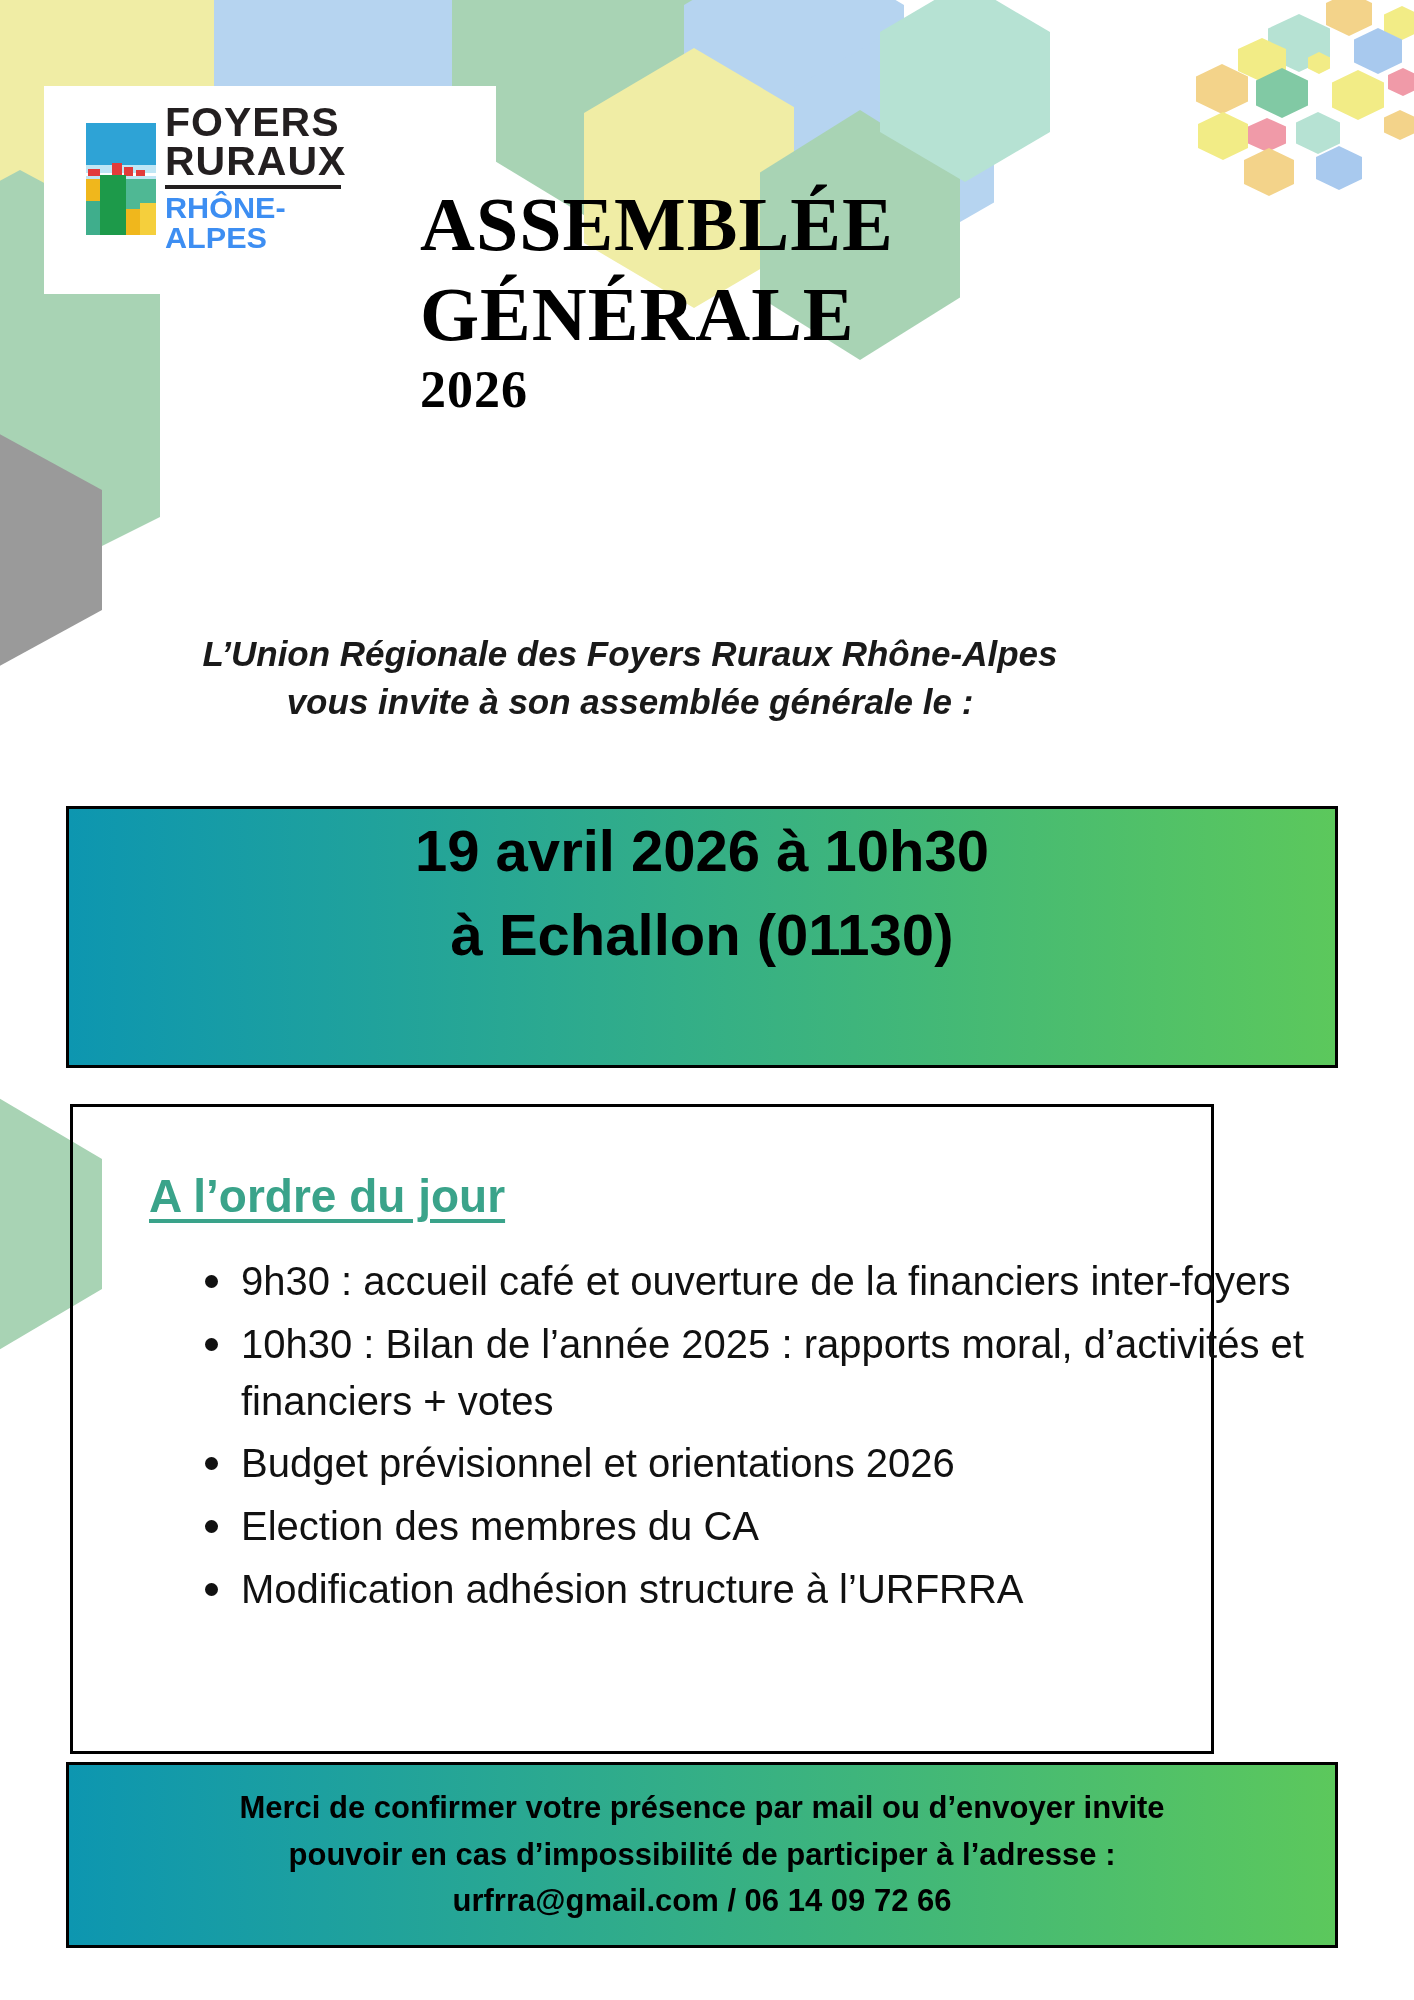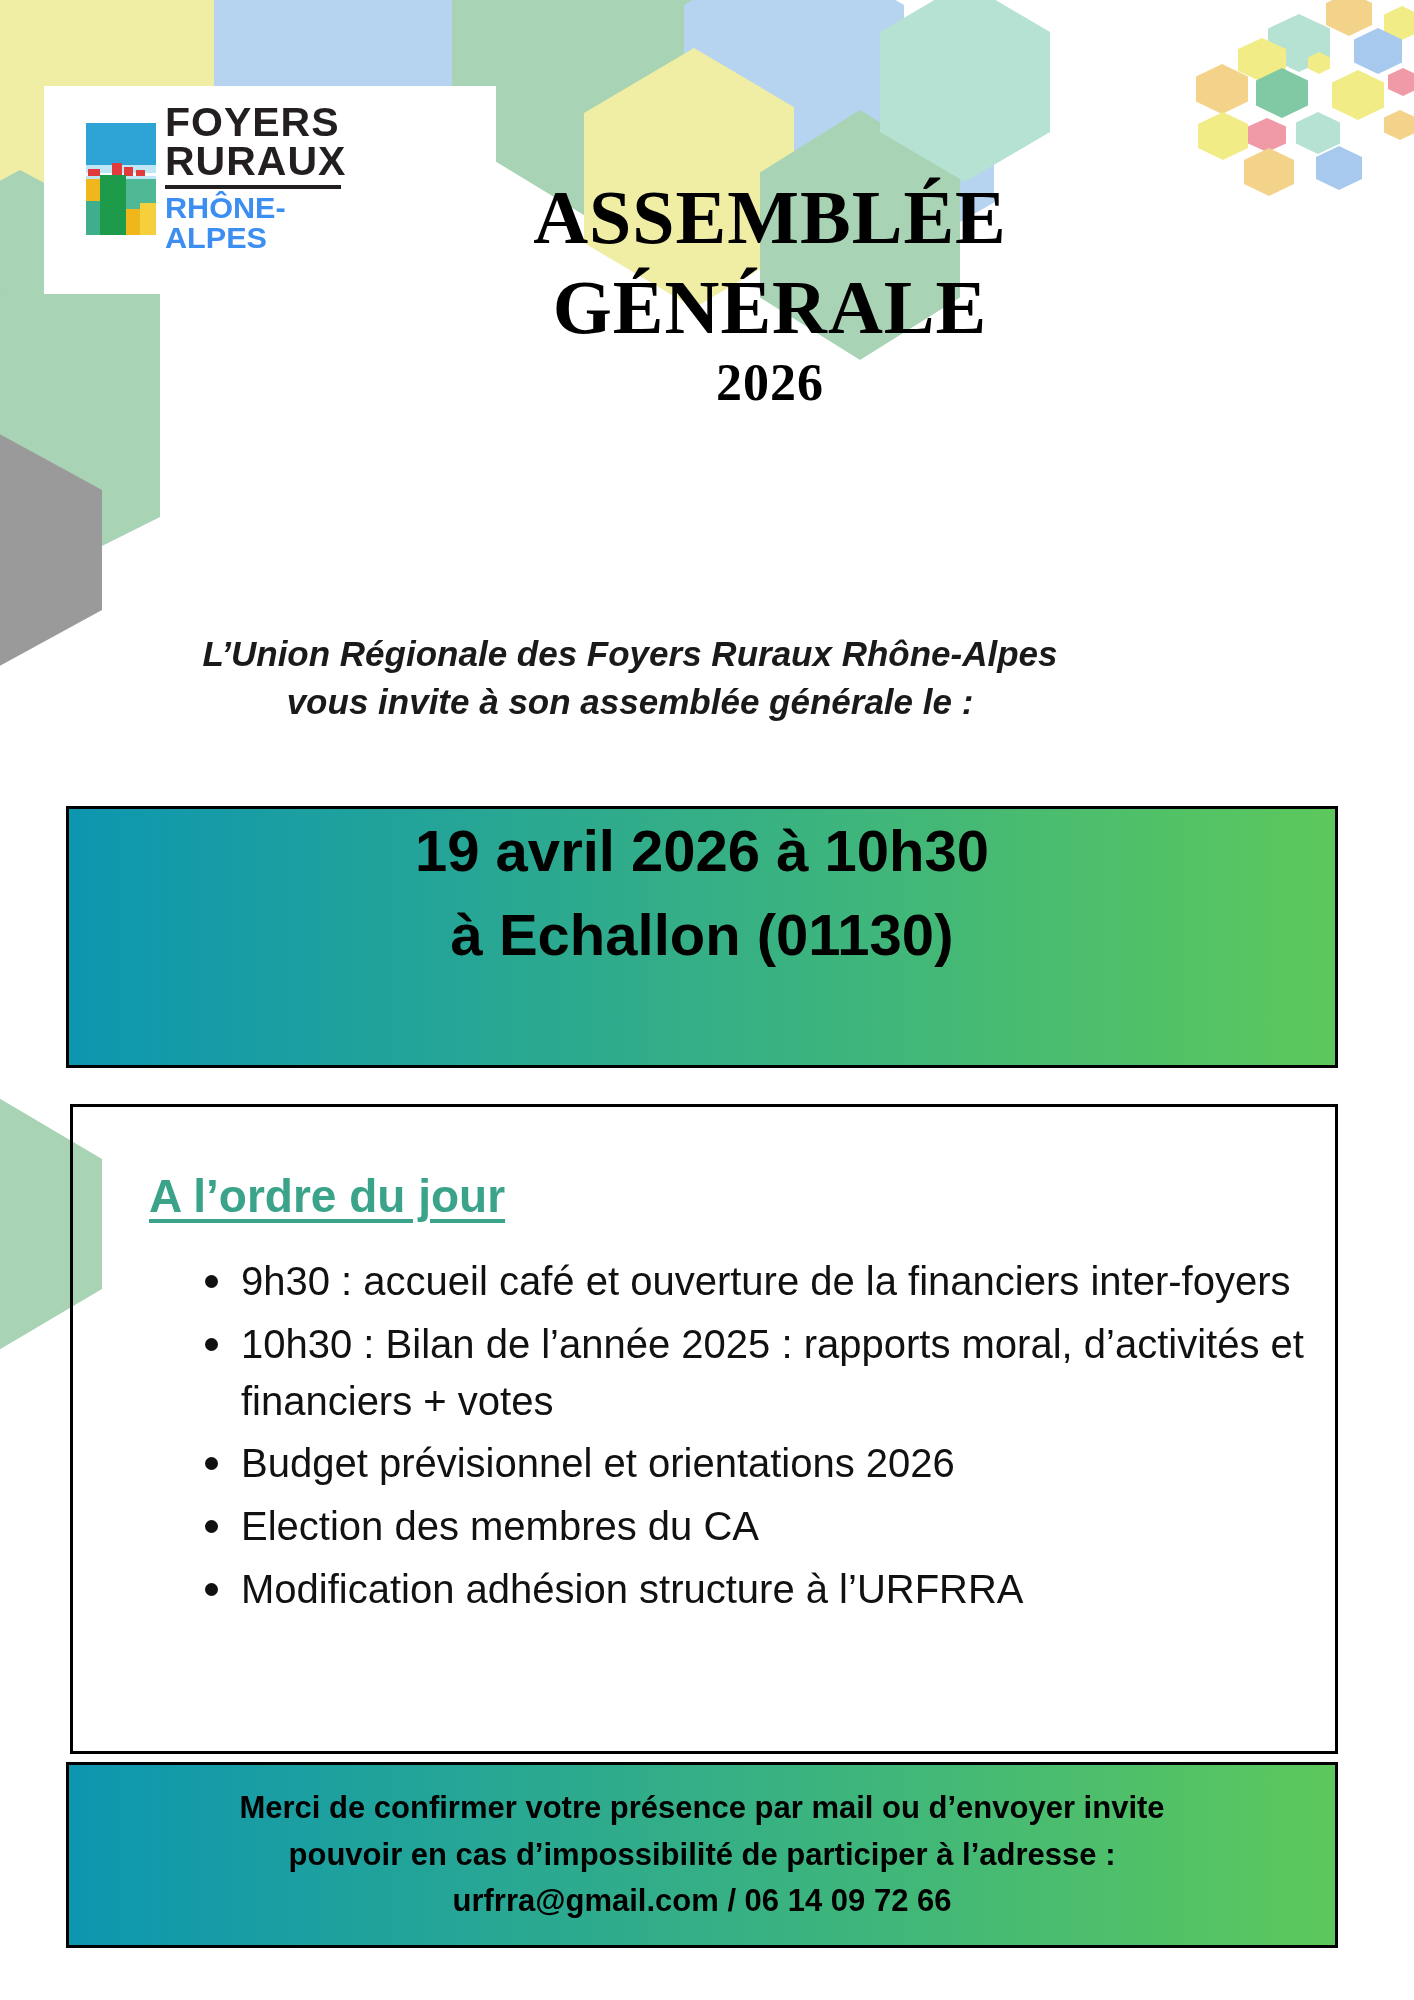--- a/index.html
+++ b/index.html
@@ -27,22 +27,21 @@
   }
   .logo-rule{height:4px;background:#231f20;margin:5px 0 4px 0;width:176px;}
   .logo-l3{
     font-family:"Liberation Sans", sans-serif;
     font-weight:bold;color:#3d8ef2;font-size:30px;line-height:1;letter-spacing:0px;
     transform:scaleX(1.02);transform-origin:left center;
   }
 
   
   .title{
-    position:absolute;left:420px;top:173px;width:700px;
-    text-align:center;
+    position:absolute;left:420px;top:180px;width:700px;
     font-family:"Liberation Serif", serif;
     font-weight:bold;color:#000;
     font-size:76px;line-height:1.18;
     letter-spacing:1px;
   }
   .title .ln{display:block;}
   .title .yr{font-size:52px;}
 
   
   .subtitle{
@@ -62,21 +61,21 @@
     display:flex;flex-direction:column;align-items:center;justify-content:flex-start;
   }
   .date-banner .dl{
     font-family:"Liberation Sans", sans-serif;
     font-weight:bold;color:#000;font-size:58px;line-height:1.45;
     text-align:center;
   }
 
   
   .agenda{
-    position:absolute;left:70px;top:1104px;width:1268px;height:650px;
+    position:absolute;left:70px;top:1104px;width:1144px;height:650px;
     border:3px solid #000;box-sizing:border-box;background:transparent;
   }
   .agenda-title{
     position:absolute;left:76px;top:62px;
     font-family:"Liberation Sans", sans-serif;
     font-weight:bold;color:#3aa38a;font-size:46px;
     text-decoration:underline;text-underline-offset:7px;
     text-decoration-thickness:4px;
   }
   .agenda ul{

